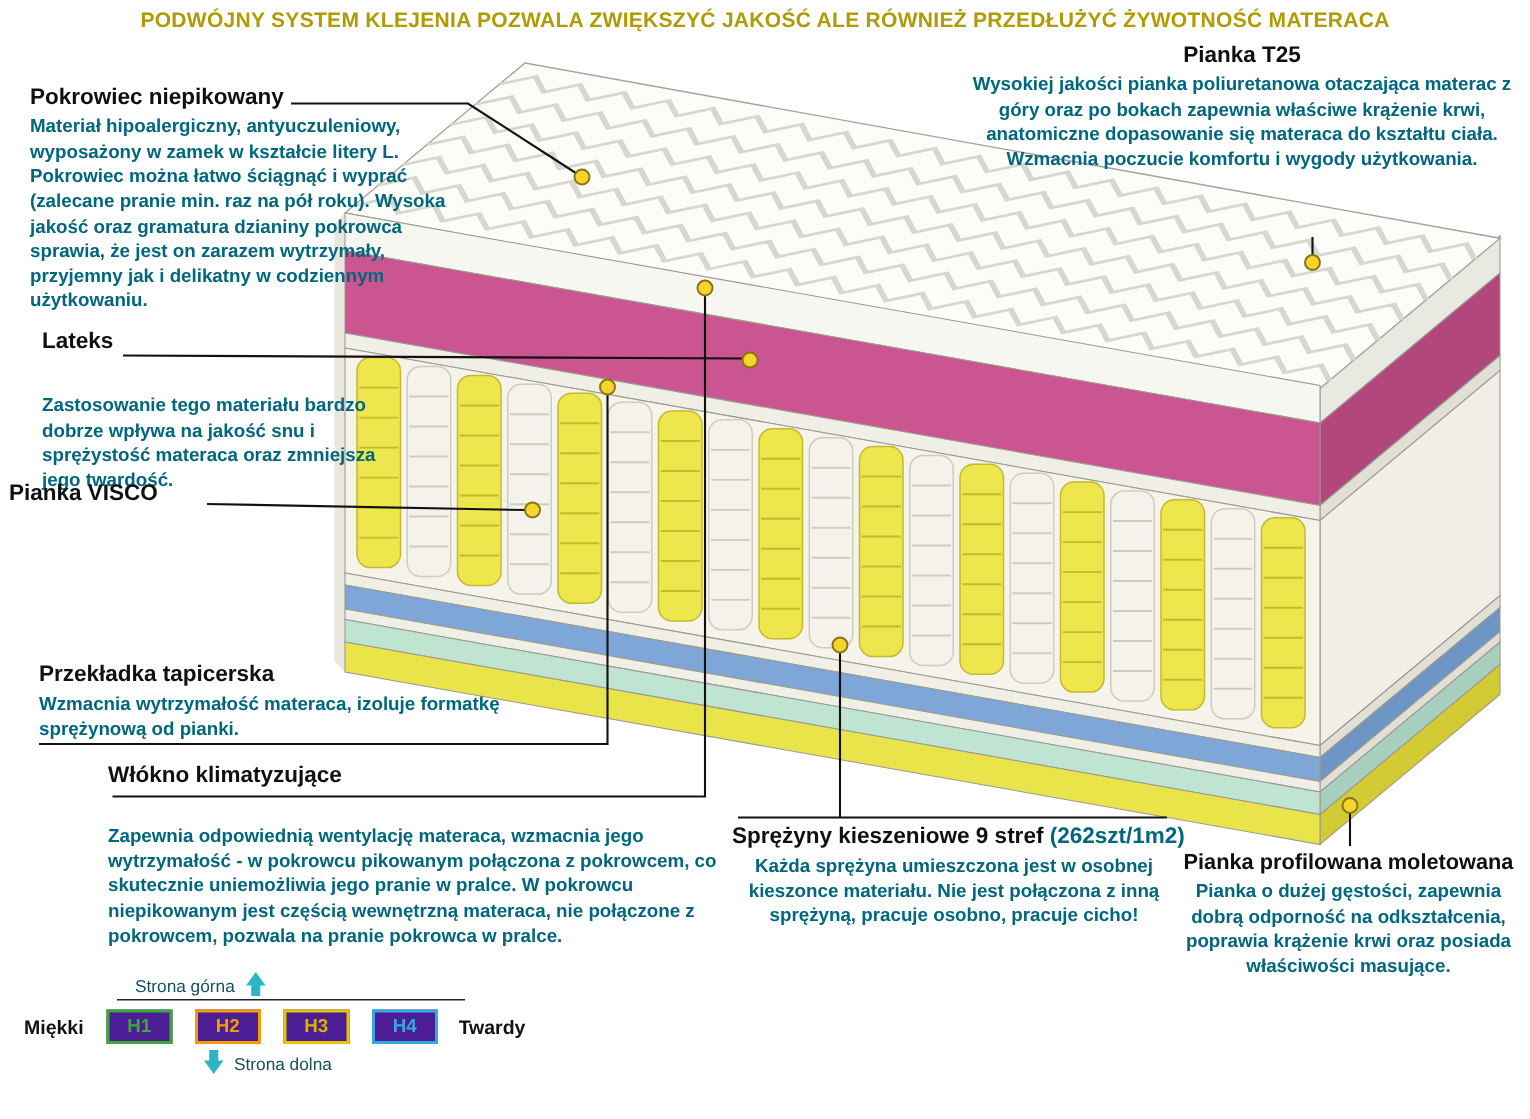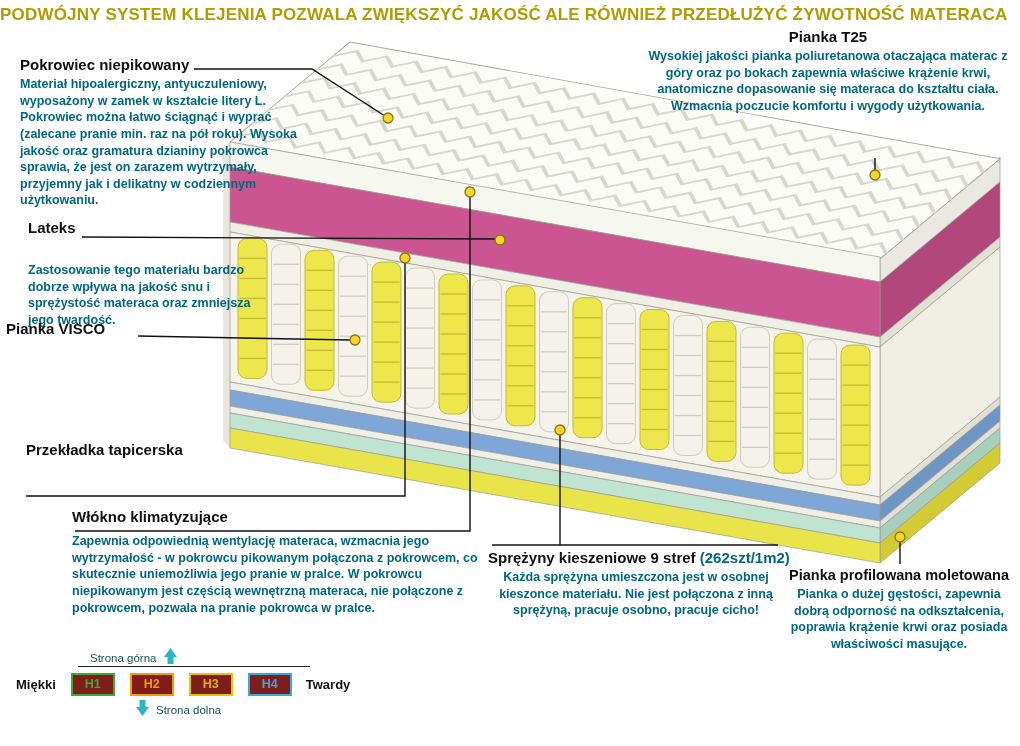--- a/index.html
+++ b/index.html
@@ -1,40 +1,40 @@
 <!DOCTYPE html>
 <html><head>
 <meta charset="utf-8">
 <style>
   html,body{margin:0;padding:0;background:#fff;}
   body{width:1020px;height:746px;overflow:hidden;position:relative;
        font-family:"Liberation Sans",sans-serif;}
   .art{position:absolute;left:0;top:0;z-index:1;}
   .txt{position:absolute;z-index:2;}
-  .header{top:5px;left:0;width:1020px;text-align:left;font-size:17px;
+  .header{top:5px;left:0;width:1020px;text-align:center;font-size:14px;
           font-weight:bold;color:#b09b00;letter-spacing:.2px;}
   .ann .h{font-size:15px;font-weight:bold;color:#101010;margin-bottom:3px;}
   .ann .b{font-size:12.5px;font-weight:600;color:#00677e;line-height:1.33;}
   .center{text-align:center;}
   .nowrap{white-space:nowrap;}
   .h-suffix{color:#00677e;}
   .h-sm{font-size:13.5px;}
   
   .scale{left:16px;top:648px;width:340px;font-size:11.5px;color:#14505c;}
   .srow{display:flex;align-items:flex-end;gap:7px;}
   .srow.top{margin-left:74px;margin-bottom:2px;}
   .srow.bottom{margin-left:120px;margin-top:4px;}
   .scale-line{margin-left:62px;width:232px;border-top:1.6px solid #222;
               margin-bottom:6px;}
   .levels{display:flex;align-items:center;}
   .soft,.hard{font-size:13px;font-weight:bold;color:#111;}
   .hard{margin-left:14px;}
   .lvl{display:inline-block;width:40px;height:19px;line-height:19px;
        text-align:center;font-size:12.5px;font-weight:bold;margin-left:15px;
-       border:2px solid #000;background:#7f1d1d;}
+       border:2px solid #000;background:#4c1d95;}
   .l0{border-color:#3aaa35;color:#3aaa35;}
   .l1{border-color:#f59c00;color:#f59c00;}
   .l2{border-color:#e8c400;color:#d8b400;}
   .l3{border-color:#36a9e1;color:#36a9e1;}
 </style>
 </head>
 <body>
 
 <svg class="art" width="1020" height="746" viewBox="0 0 1020 746">
 
@@ -247,25 +247,26 @@
   <div class="h">Lateks</div>
   <div class="b" style="margin-top:26px">Zastosowanie tego materiału bardzo dobrze wpływa na jakość snu i sprężystość materaca oraz zmniejsza jego twardość.</div>
 </div>
 
 <div class="txt ann" style="left:6px;top:320px;width:250px">
   <div class="h">Pianka VISCO</div>
 </div>
 
 <div class="txt ann" style="left:26px;top:441px;width:372px">
   <div class="h">Przekładka tapicerska</div>
+  <div class="b">Wzmacnia wytrzymałość materaca, izoluje formatkę sprężynową od pianki.</div>
 </div>
 
 <div class="txt ann" style="left:72px;top:508px;width:412px">
   <div class="h">Włókno klimatyzujące</div>
-  <div class="b" style="margin-top:8px">Zapewnia odpowiednią wentylację materaca, wzmacnia jego wytrzymałość - w pokrowcu pikowanym połączona z pokrowcem, co skutecznie uniemożliwia jego pranie w pralce. W pokrowcu niepikowanym jest częścią wewnętrzną materaca, nie połączone z pokrowcem, pozwala na pranie pokrowca w pralce.</div>
+  <div class="b" style="margin-top:24px">Zapewnia odpowiednią wentylację materaca, wzmacnia jego wytrzymałość - w pokrowcu pikowanym połączona z pokrowcem, co skutecznie uniemożliwia jego pranie w pralce. W pokrowcu niepikowanym jest częścią wewnętrzną materaca, nie połączone z pokrowcem, pozwala na pranie pokrowca w pralce.</div>
 </div>
 
 <div class="txt ann center" style="left:642px;top:28px;width:372px">
   <div class="h">Pianka T25</div>
   <div class="b">Wysokiej jakości pianka poliuretanowa otaczająca materac z góry oraz po bokach zapewnia właściwe krążenie krwi, anatomiczne dopasowanie się materaca do kształtu ciała. Wzmacnia poczucie komfortu i wygody użytkowania.</div>
 </div>
 
 <div class="txt ann center" style="left:488px;top:549px;width:296px">
   <div class="h h-sm nowrap">
     <span>Sprężyny kieszeniowe 9 stref</span>

